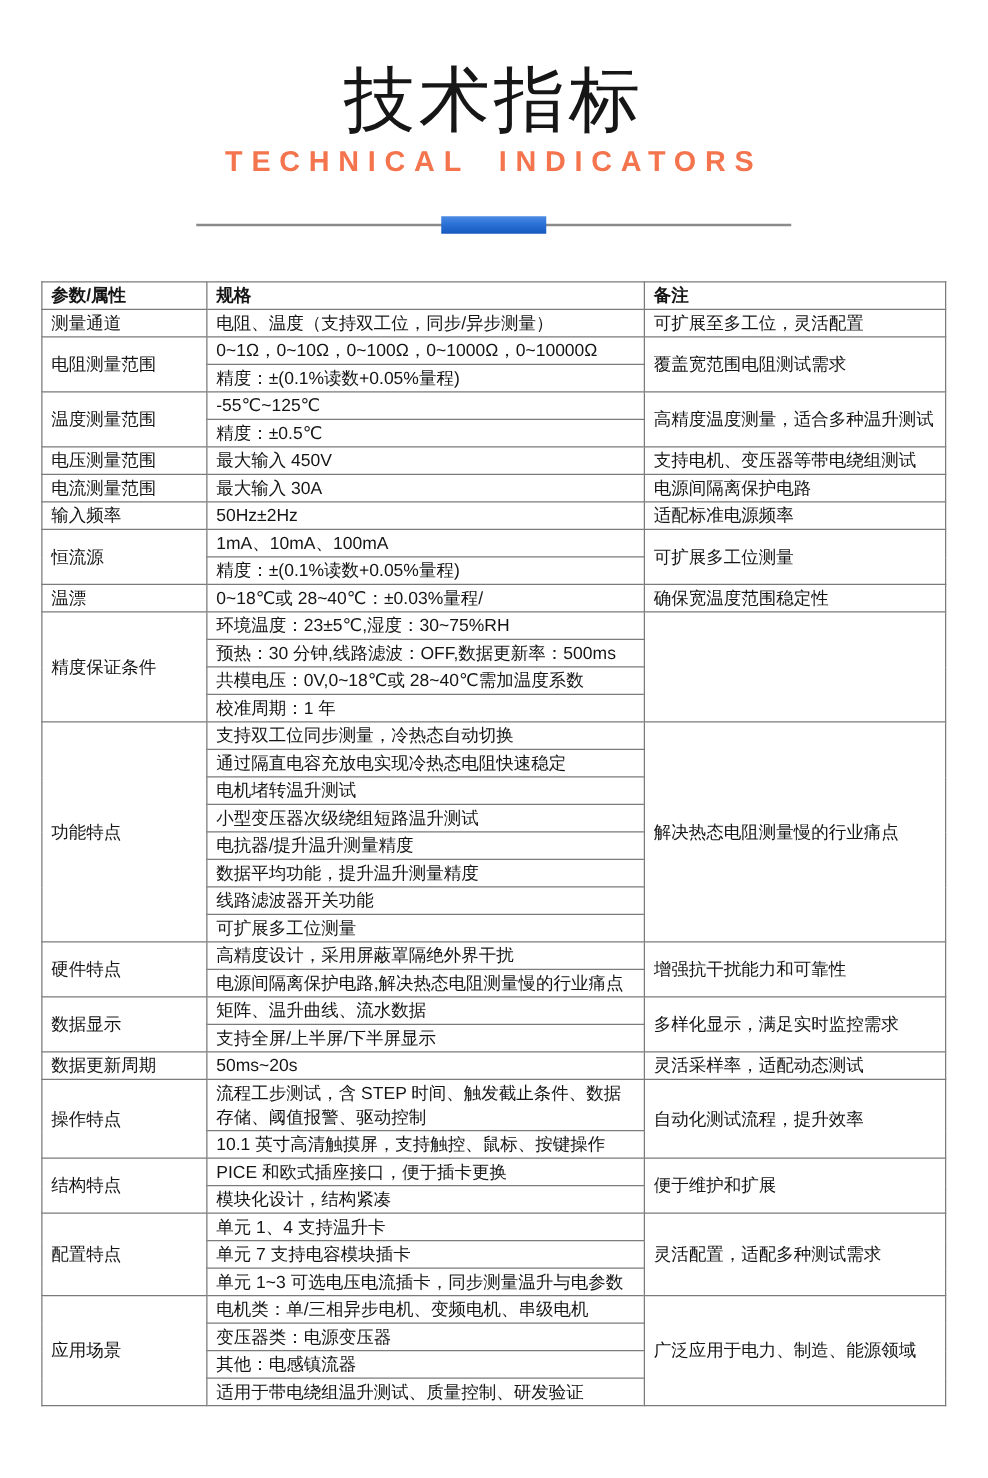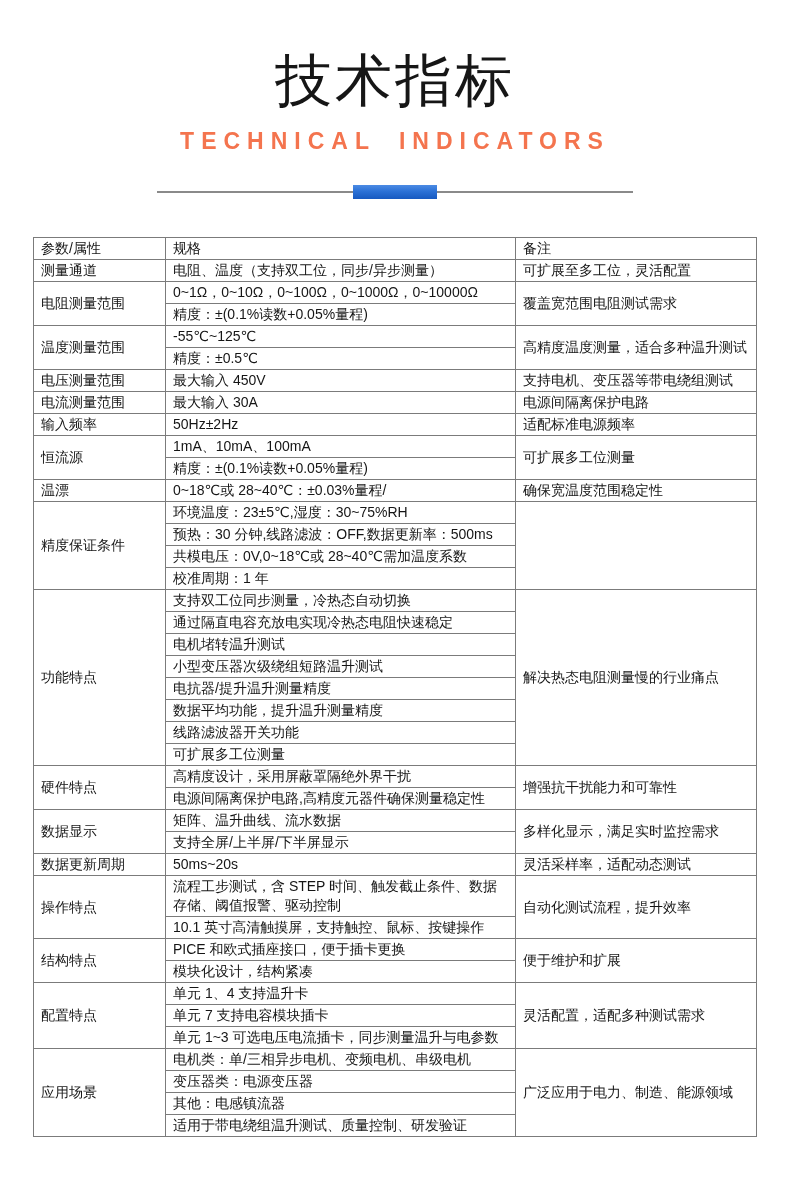--- a/index.html
+++ b/index.html
@@ -22,21 +22,20 @@
   .page-header{text-align:center;}
   .page-title{
     margin:45px 0 0 0;
     font-size:57px;
     line-height:1.25;
     font-weight:400;
     letter-spacing:3px;
     color:#161616;
   }
   .page-subtitle{
-    margin-top:12px;
     font-size:23px;
     font-weight:bold;
     letter-spacing:7px;
     word-spacing:10px;
     color:var(--accent);
   }
   .divider{
     position:relative;
     width:476px;
     height:14px;
@@ -68,21 +67,21 @@
     border:1px solid var(--border);
     font-size:14px;
     line-height:19px;
     height:22px;
     padding:1px 7px;
     text-align:left;
     vertical-align:middle;
     color:#151515;
     word-break:break-all;
   }
-  .spec-table th{font-weight:normal;}
+  .spec-table th{font-weight:bold;}
   .spec-table td.param{font-weight:normal;}
   .spec-table td.spec,.spec-table td.remark{font-weight:normal;}
 </style>
 </head>
 <body>
 
 <div class="page-header">
   <h1 class="page-title">技术指标</h1>
   <div class="page-subtitle">TECHNICAL INDICATORS</div>
   <div class="divider">
@@ -193,21 +192,21 @@
       </tr>
       <tr>
         <td class="spec">可扩展多工位测量</td>
       </tr>
       <tr>
         <td class="param" rowspan="2">硬件特点</td>
         <td class="spec">高精度设计，采用屏蔽罩隔绝外界干扰</td>
         <td class="remark" rowspan="2">增强抗干扰能力和可靠性</td>
       </tr>
       <tr>
-        <td class="spec">电源间隔离保护电路,高精度元器件确保测量稳定性</td>
+        <td class="spec">电源间隔离保护电路,解决热态电阻测量慢的行业痛点</td>
       </tr>
       <tr>
         <td class="param" rowspan="2">数据显示</td>
         <td class="spec">矩阵、温升曲线、流水数据</td>
         <td class="remark" rowspan="2">多样化显示，满足实时监控需求</td>
       </tr>
       <tr>
         <td class="spec">支持全屏/上半屏/下半屏显示</td>
       </tr>
       <tr>

